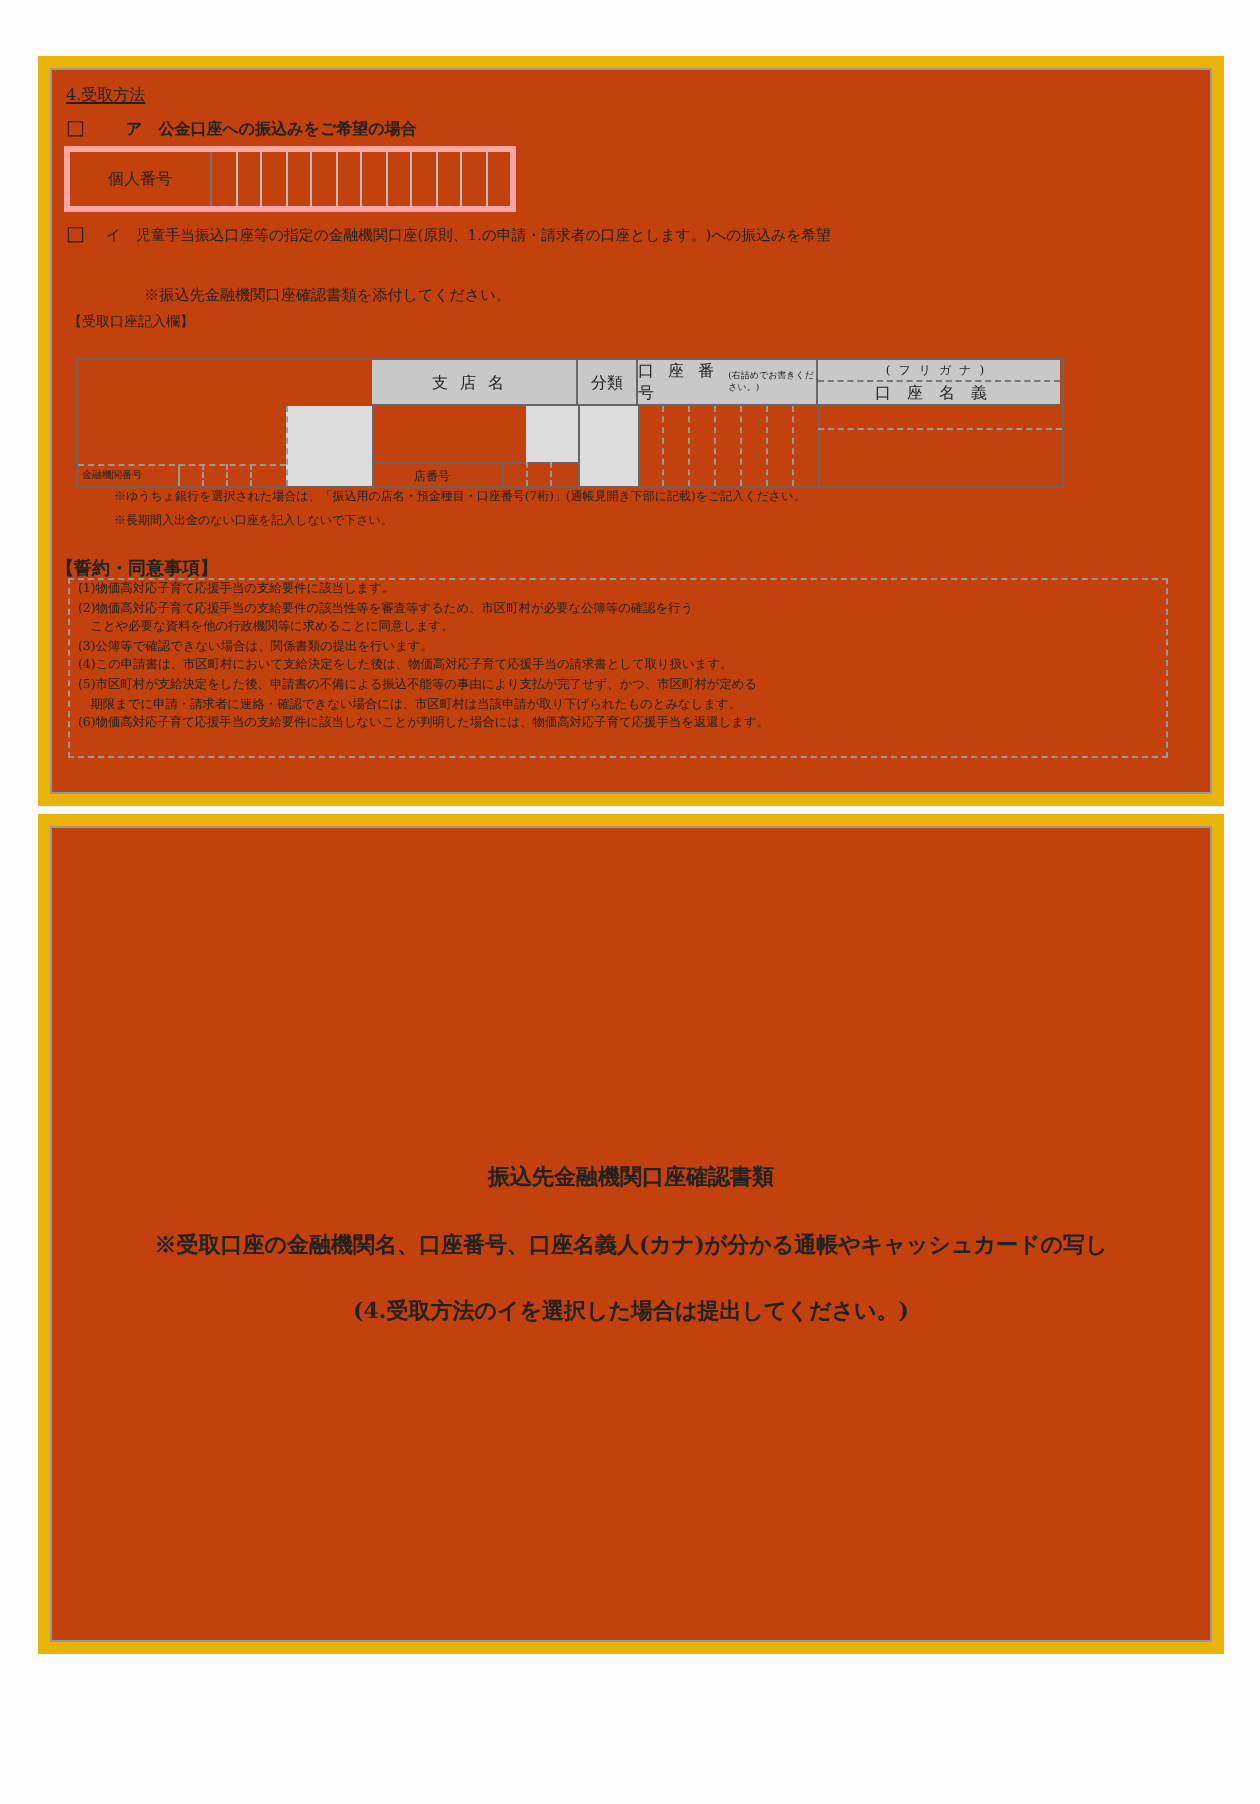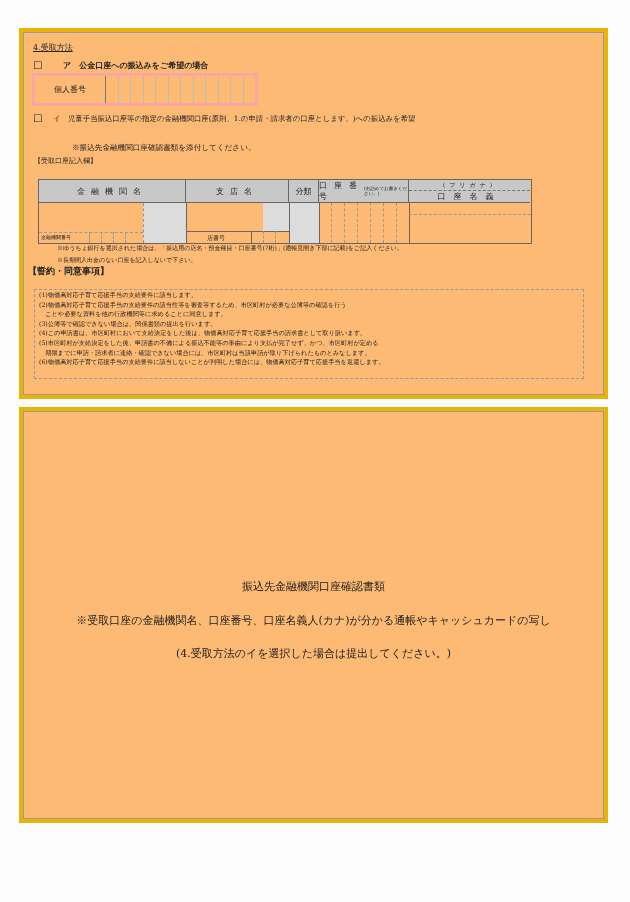--- a/index.html
+++ b/index.html
@@ -1,18 +1,18 @@
 <!DOCTYPE html>
 <html><head>
 <meta charset="utf-8">
 <style>
   html, body { margin:0; padding:0; }
   body { width:630px; height:902px; background:#fdfdfd; position:relative; overflow:hidden;
          font-family:"DejaVu Serif","Liberation Serif",serif; color:#222; }
-  .box { position:absolute; border:4px solid #eab308; box-shadow: inset 0 0 0 1px #999; background:#fdba74; }
+  .box { position:absolute; border:6px solid #eab308; box-shadow: inset 0 0 0 1px #999; background:#c2410c;font-weight:bold; }
   .abs { position:absolute; white-space:nowrap;text-align:right; }
   .t8 { font-size:8px; }
   .t7 { font-size:7px; }
   .t6 { font-size:6px; }
   .t5 { font-size:5px; }
   .u { text-decoration:underline; }
   .pn { position:absolute; left:32px; top:73px; height:27px; display:flex; border:3px solid #fca5a5; }
   .pn .lbl { width:70px; border-right:1px solid #777; display:flex; align-items:center; justify-content:center; font-size:8px; }
   .pn .cell { width:11.5px; border-right:1px solid #bbb; }
   .pn .cell:last-child { border-right:none; }
@@ -61,21 +61,20 @@
   <span style="font-size:10px;">□</span>
   <span style="margin-left:8px; font-size:7.4px;">イ　児童手当振込口座等の指定の金融機関口座(原則、1.の申請・請求者の口座とします。)への振込みを希望</span>
 </div>
 
 <div class="abs t8" style="left:72px; top:143px; font-size:7.6px;">※振込先金融機関口座確認書類を添付してください。</div>
 
 <div class="abs t7" style="left:34px; top:156px;">【受取口座記入欄】</div>
 
 <div class="tbl">
 
-  <div class="hdr" style="left:0; width:147px;">金融機関名</div>
   <div class="hdr" style="left:147px; width:103px;">支店名</div>
   <div class="hdr" style="left:250px; width:30px; letter-spacing:0;">分類</div>
   <div class="hdr" style="left:280px; width:90px; flex-direction:row; letter-spacing:0;">
     <span style="letter-spacing:7px; font-size:8px;">口座番号</span>
     <span style="font-size:4.5px;">(右詰めでお書きください。)</span>
   </div>
   <div class="hdr" style="left:370px; width:121px; flex-direction:column; border-right:none; letter-spacing:0;">
     <span style="font-size:6px; letter-spacing:4px;">(フリガナ)</span>
     <span style="width:100%; border-top:1px dashed #777; height:0;"></span>
     <span style="letter-spacing:8px; font-size:8px;">口座名義</span>
@@ -109,21 +108,21 @@
   <div class="dline" style="left:305px; top:23px; height:40px;"></div>
   <div class="dline" style="left:318px; top:23px; height:40px;"></div>
   <div class="dline" style="left:331px; top:23px; height:40px;"></div>
   <div class="dline" style="left:344px; top:23px; height:40px;"></div>
   <div class="dline" style="left:357px; top:23px; height:40px;"></div>
 </div>
 
 <div class="abs t6" style="left:57px; top:244px;">※ゆうちょ銀行を選択された場合は、「振込用の店名・預金種目・口座番号(7桁)」(通帳見開き下部に記載)をご記入ください。</div>
 <div class="abs t6" style="left:57px; top:256px;">※長期間入出金のない口座を記入しないで下さい。</div>
 
-<div class="abs" style="left:28px; top:265px; font-size:9px; font-weight:bold;">【誓約・同意事項】</div>
+<div class="abs" style="left:28px; top:278px; font-size:9px; font-weight:bold;">【誓約・同意事項】</div>
 
 <div class="pledge">
   <div>(1)物価高対応子育て応援手当の支給要件に該当します。</div>
   <div>(2)物価高対応子育て応援手当の支給要件の該当性等を審査等するため、市区町村が必要な公簿等の確認を行う</div>
   <div>　ことや必要な資料を他の行政機関等に求めることに同意します。</div>
   <div>(3)公簿等で確認できない場合は、関係書類の提出を行います。</div>
   <div>(4)この申請書は、市区町村において支給決定をした後は、物価高対応子育て応援手当の請求書として取り扱います。</div>
   <div>(5)市区町村が支給決定をした後、申請書の不備による振込不能等の事由により支払が完了せず、かつ、市区町村が定める</div>
   <div>　期限までに申請・請求者に連絡・確認できない場合には、市区町村は当該申請が取り下げられたものとみなします。</div>
   <div>(6)物価高対応子育て応援手当の支給要件に該当しないことが判明した場合には、物価高対応子育て応援手当を返還します。</div>

